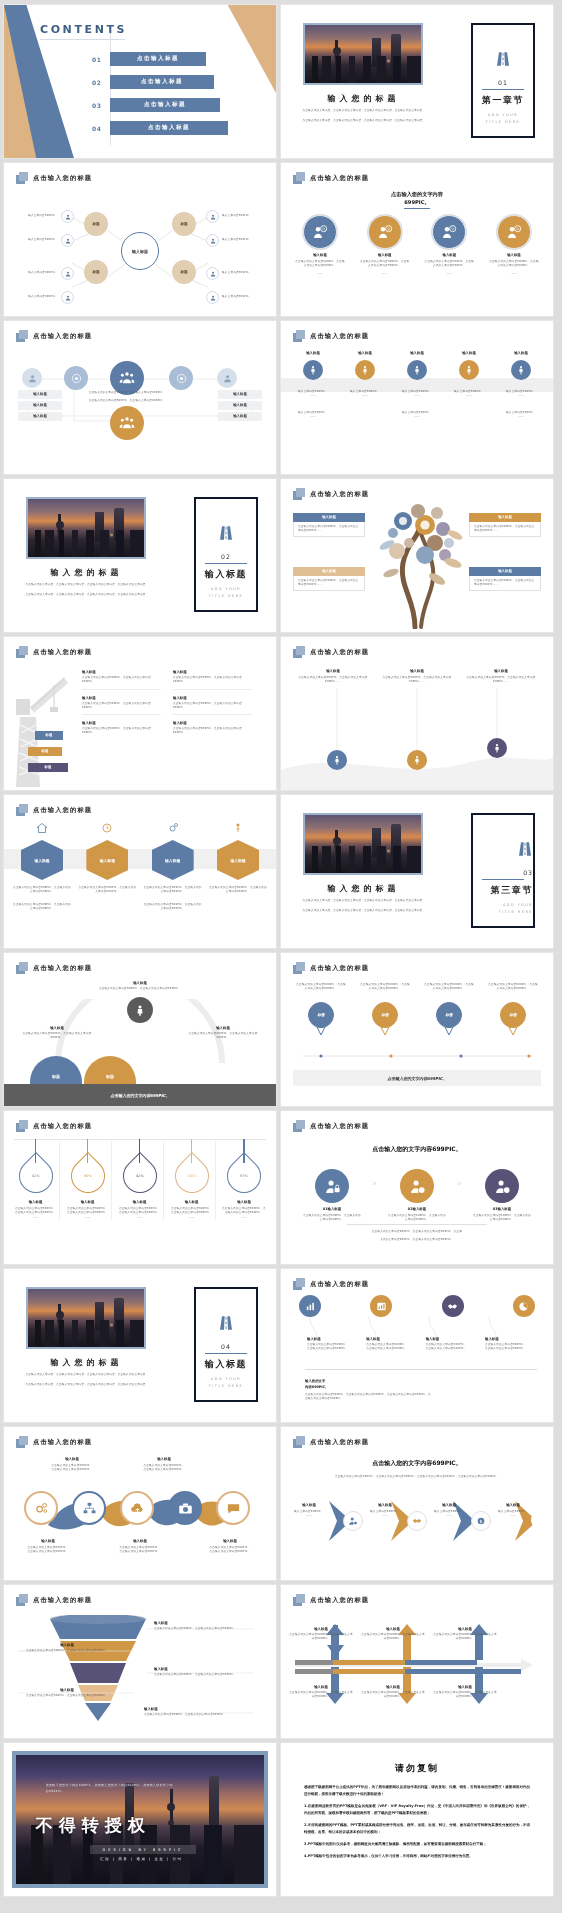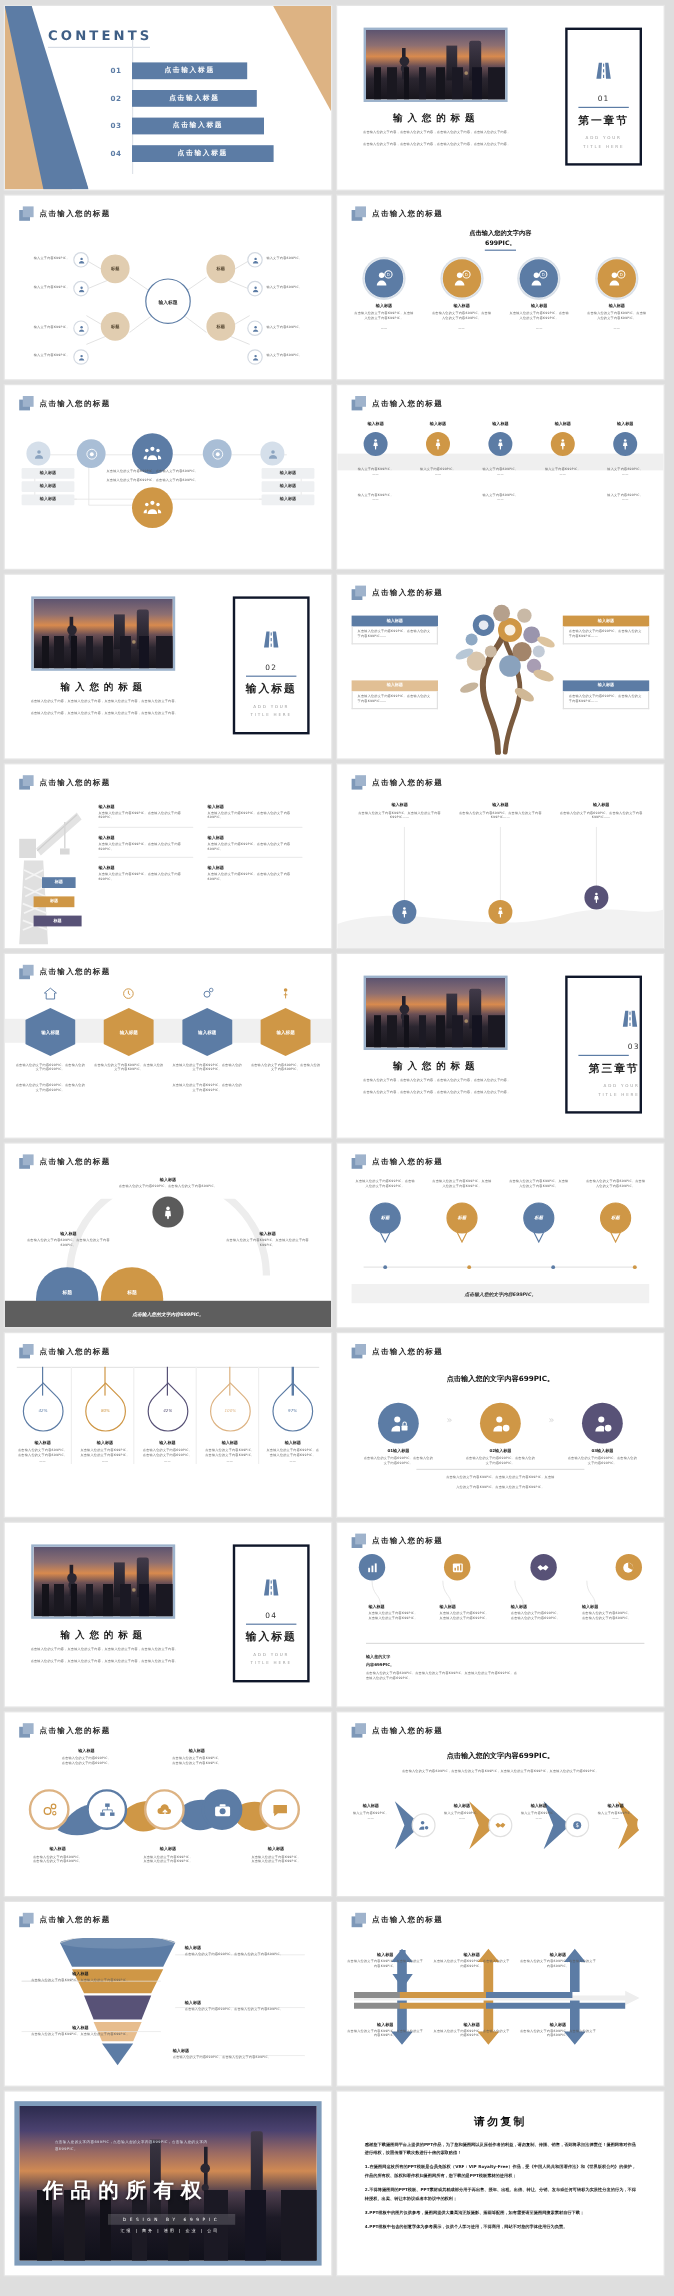--- a/index.html
+++ b/index.html
@@ -1305,21 +1305,21 @@
 <div class="slide">
   <div class="ty-frame">
     <div class="ty-inner">
       <div class="cityimg" style="background:linear-gradient(to bottom,#2c2b4d 0%,#4b4270 16%,#9a6a63 30%,#d08a53 42%,#4d3e4d 56%,#1d1a26 72%,#10101a 100%)">
         <i class="tower" style="left:62%"></i>
             <i class="t2" style="left:44%"></i>
             <i class="t3" style="left:78%"></i>
       </div>
     </div>
     <div class="ty-small">点击输入您的文字内容699PIC，点击输入您的文字内容699PIC，点击输入您的文字内容699PIC。</div>
-    <div class="ty-big">作品的所有权</div>
+    <div class="ty-big">不得转授权</div>
     <div class="ty-tag">DESIGN BY 699PIC</div>
     <div class="ty-tag2">汇报 | 商务 | 通用 | 企业 | 公司</div>
   </div>
 </div>
 
 <div class="slide">
   <div class="cp">
     <h2>请勿复制</h2>
     <p>感谢您下载摄图网平台上提供的PPT作品，为了您和摄图网以及原创作者的利益，请勿复制、传播、销售，否则将承担法律责任！摄图网将对作品进行维权，按照传播下载次数进行十倍的索取赔偿！</p>
     <p>1.在摄图网这枚所有的PPT模板是会员免版权（VRF：VIP Royalty-Free）作品，受《中国人民共和国著作法》和《世界版权公约》的保护，作品的所有权、版权和著作权归摄图网所有，您下载的是PPT模板素材的使用权；</p>

